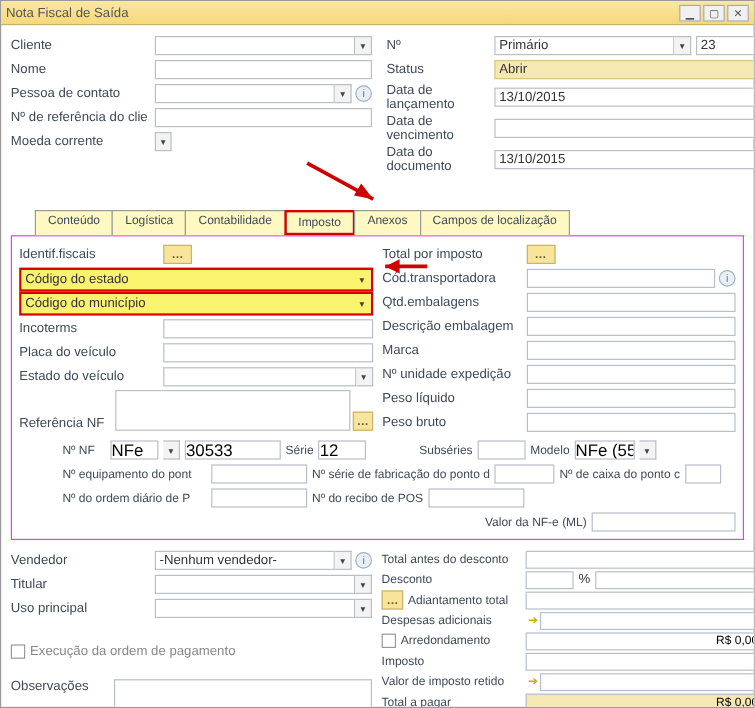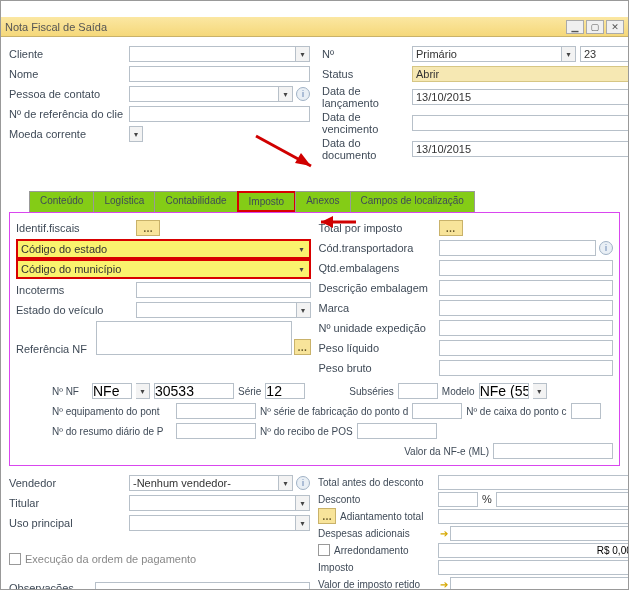--- a/index.html
+++ b/index.html
@@ -17,21 +17,20 @@
   flex-direction: column;
   position: relative;
 }
 .titlebar {
   background: linear-gradient(to bottom, #fbe7a2, #f5d87a);
   height: 20px;
   display: flex;
   align-items: center;
   padding: 0 4px;
   border-bottom: 1px solid #c9b26a;
-  margin-top: 16px;
 }
 .titlebar .title { flex: 1; font-weight: normal; color: #555; }
 .win-btn {
   width: 18px; height: 14px;
   border: 1px solid #aaa;
   background: #f0f0f0;
   margin-left: 2px;
   display: inline-flex;
   align-items: center;
   justify-content: center;
@@ -99,21 +98,21 @@
 
 .tabs {
   display: flex;
   margin-top: 28px;
   padding-left: 20px;
 }
 .tab {
   border: 1px solid #999;
   border-bottom: none;
   padding: 3px 10px;
-  background: #84cc16;
+  background: #fef9c3;
   margin-right: -1px;
   color: #3f4a57;
   font-size: 10px;
 }
 .tab-body {
   border: 1px solid #d946ef;
   padding: 6px;
 }
 
 .highlight-red {
@@ -269,20 +268,24 @@
             <div class="row highlight-red" style="padding:0; margin-top:-2px;">
               <input class="field highlight-yellow" style="border: none;" value="Código do município">
               <span class="dd-arrow highlight-yellow" style="border:none;">▾</span>
             </div>
           </div>
           <div class="row">
             <span class="label">Incoterms</span>
             <input class="field" style="">
           </div>
           <div class="row">
+            <span class="label">Placa do veículo</span>
+            <input class="field" style="">
+          </div>
+          <div class="row">
             <span class="label">Estado do veículo</span>
             <input class="field" style="">
             <span class="dd-arrow">▾</span>
           </div>
           <div class="row" style="align-items:flex-end;">
             <span class="label">Referência NF</span>
             <textarea class="textarea" style="height: 34px;"></textarea>
             <span class="mini-btn" style="align-self:flex-end;margin-left:2px;">…</span>
           </div>
         </div>
@@ -338,21 +341,21 @@
       </div>
       <div class="tab-footer-row">
         <span class="lbl" style="width:120px;">Nº equipamento do pont</span>
         <input style="width: 80px;">
         <span class="lbl">Nº série de fabricação do ponto d</span>
         <input style="width: 50px;">
         <span class="lbl">Nº de caixa do ponto c</span>
         <input style="width: 30px;">
       </div>
       <div class="tab-footer-row">
-        <span class="lbl" style="width:120px;">Nº do resumo diário de P</span>
+        <span class="lbl" style="width:120px;">Nº do ordem diário de P</span>
         <input style="width: 80px;">
         <span class="lbl">Nº do recibo de POS</span>
         <input style="width: 80px;">
       </div>
       <div class="tab-footer-row" style="justify-content:flex-end;">
         <span class="lbl">Valor da NF-e (ML)</span>
         <input style="width: 120px;">
       </div>
     </div>
 

